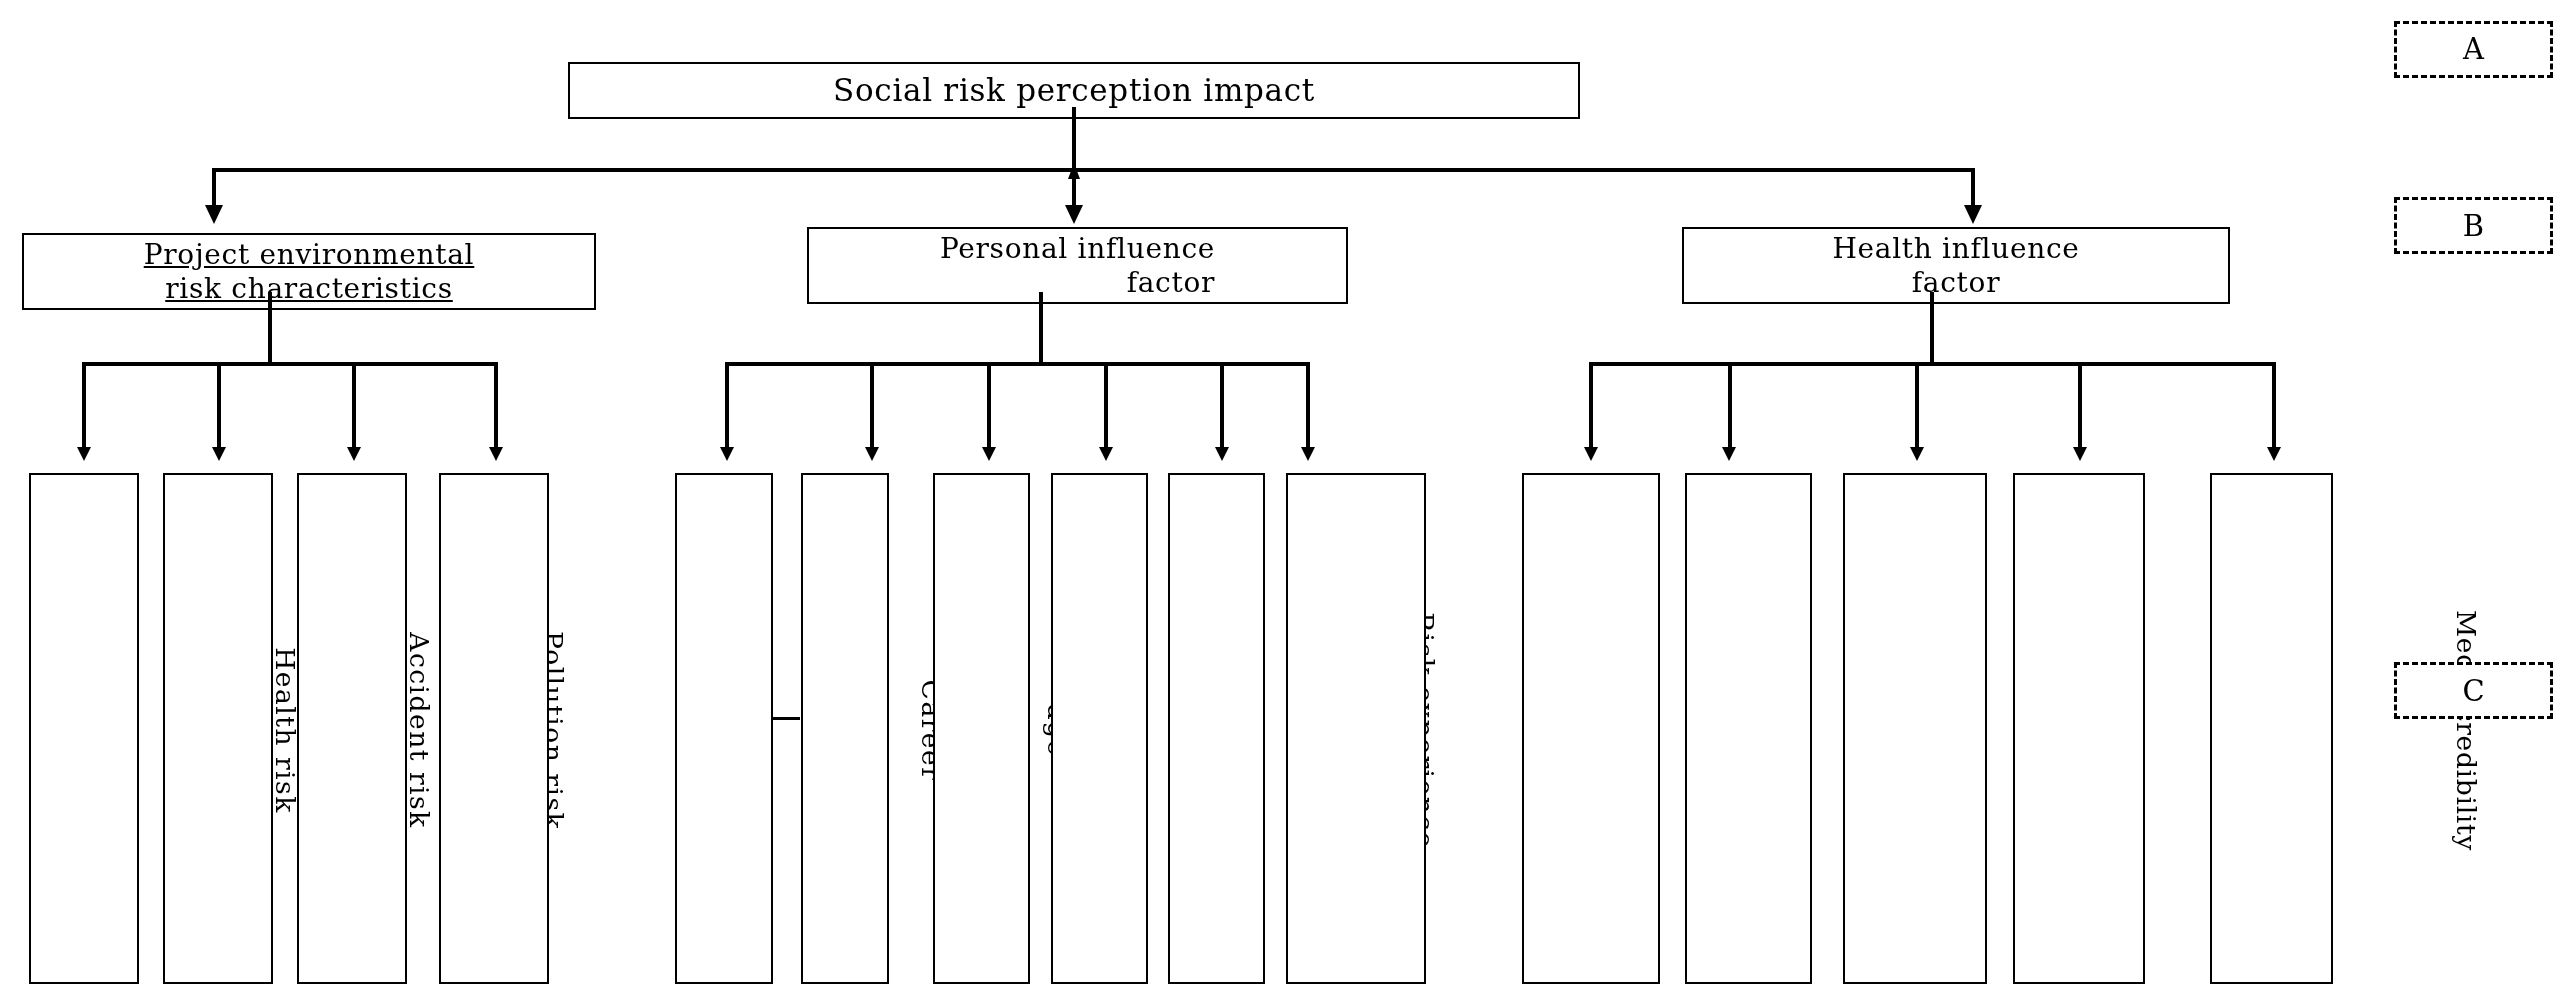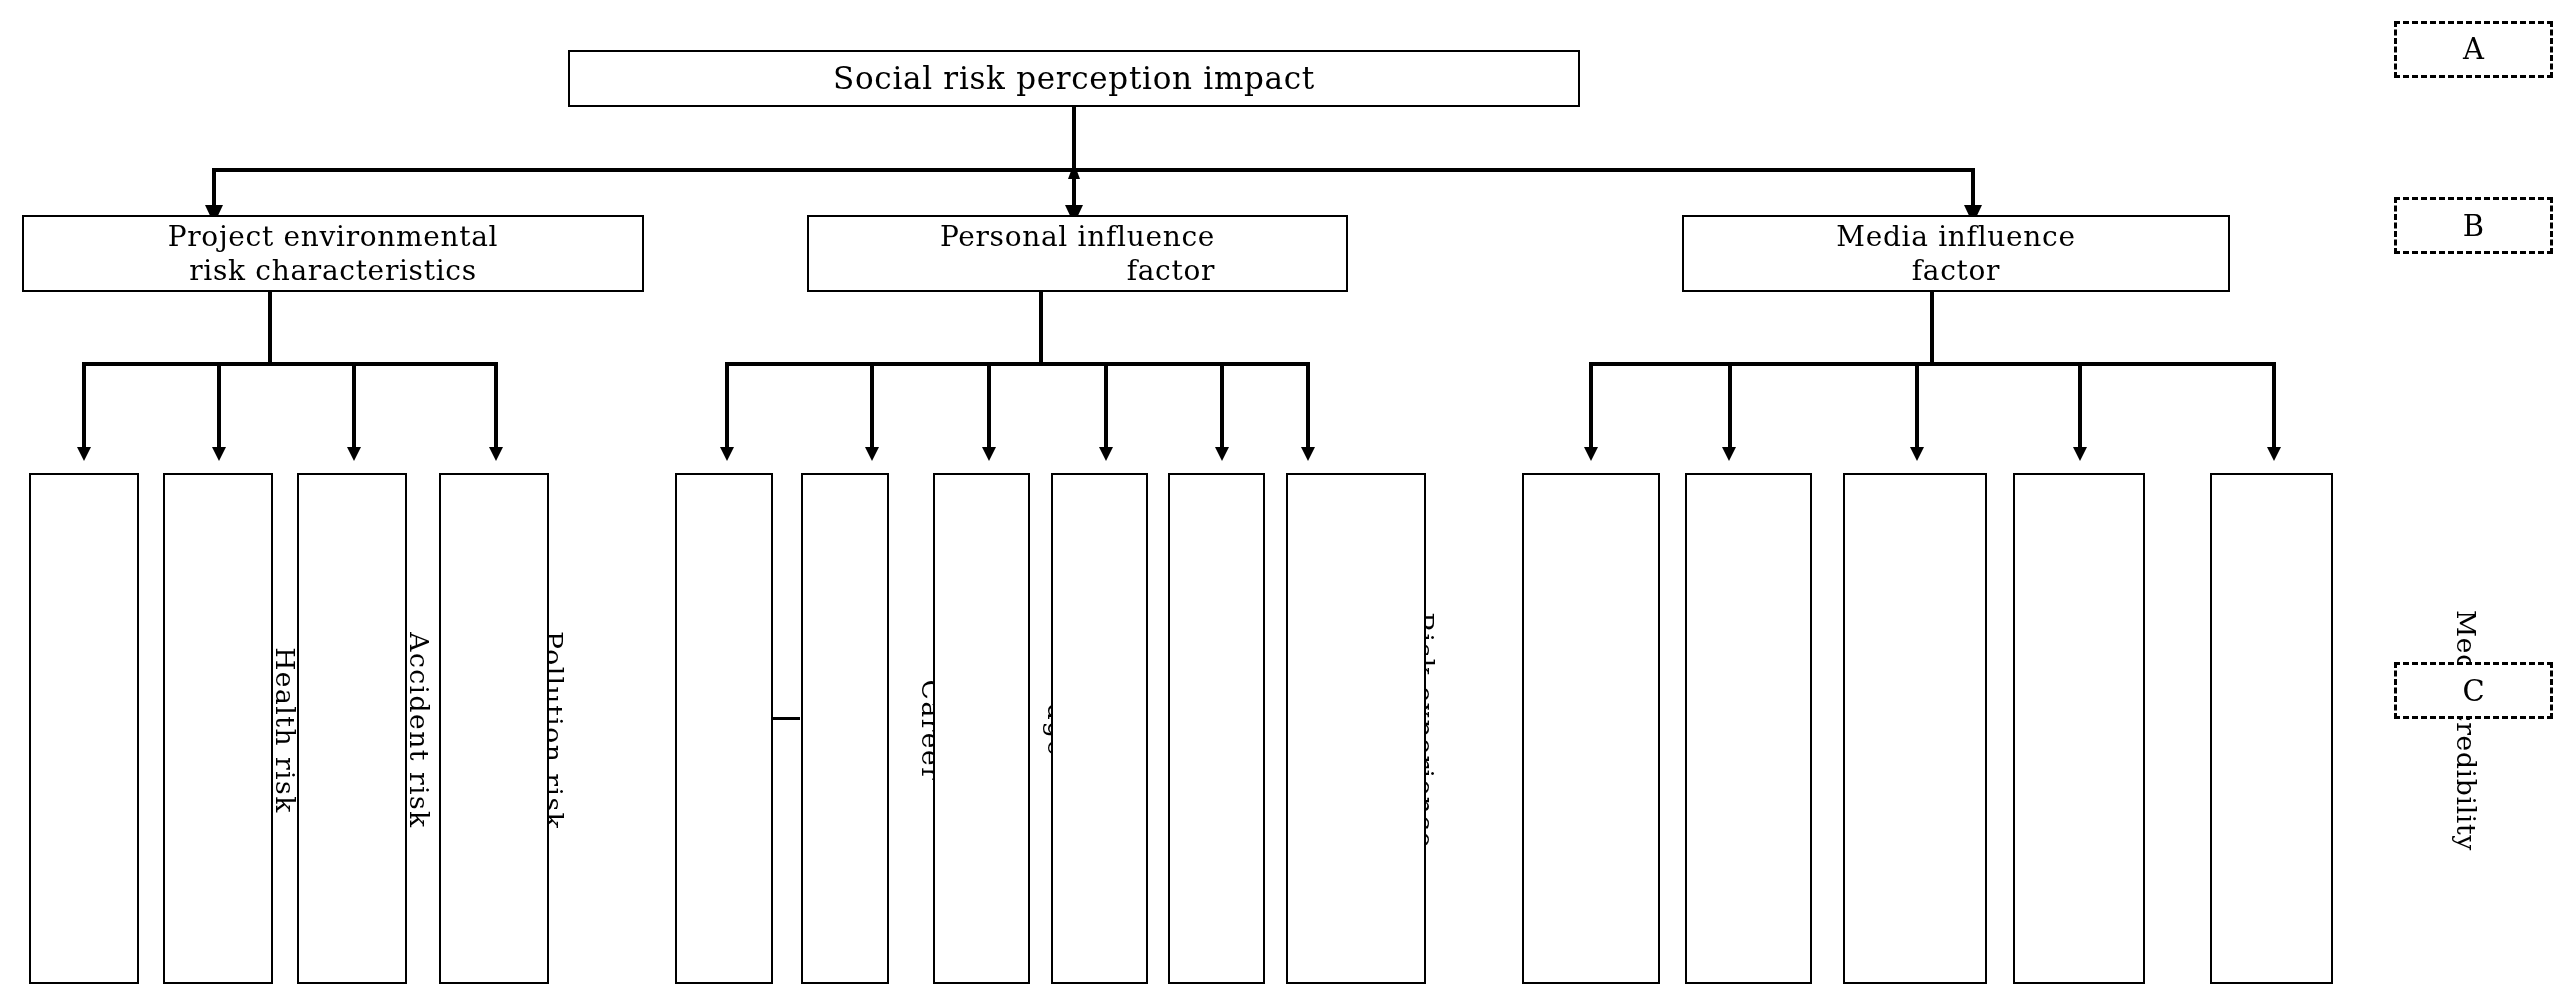--- a/index.html
+++ b/index.html
@@ -4,21 +4,21 @@
 <style>
   html,body{margin:0;padding:0;background:#ffffff;}
   body{font-family:"DejaVu Serif", serif;}
   #canvas{position:relative;width:2576px;height:1007px;background:#fff;overflow:hidden;}
 
   
   .box{position:absolute;box-sizing:border-box;border:2.2px solid #000;background:#fff;}
 
   
   .htext{display:flex;align-items:center;justify-content:center;text-align:center;
-         font-family:"DejaVu Serif", serif;color:#000;line-height:1.18;white-space:pre-line;}
+         font-family:"DejaVu Serif", serif;color:#000;line-height:1.18;white-space:pre-line;margin-top:12px;}
 
   
   #root-box{left:568px;top:50px;width:1012px;height:57px;border-width:2.9px;}
   #root-box .htext-inner{font-size:31px;letter-spacing:0.7px;}
 
   
   .lvl-b{height:77px;}
   .lvl-b .htext-inner{font-size:28px;letter-spacing:0.7px;}
 
   
@@ -59,30 +59,30 @@
   <div class="uparrow" style="left:1068px;top:163px;"></div>
 
   <div class="hline" style="left:212px;top:168px;width:1763px;"></div>
   <div class="vline" style="left:212px;top:168px;height:43px;"></div>
   <div class="vline" style="left:1072px;top:168px;height:43px;"></div>
   <div class="vline" style="left:1971px;top:168px;height:43px;"></div>
   <div class="arrow" style="left:205px;top:205px;"></div>
   <div class="arrow" style="left:1065px;top:205px;"></div>
   <div class="arrow" style="left:1964px;top:205px;"></div>
 
-  <div class="box htext lvl-b" style="left:22px;top:215px;width:622px;">
+  <div class="box htext lvl-b" style="left:22px;top:221px;width:574px;text-decoration:underline;">
     <span class="htext-inner">Project environmental
 risk characteristics</span>
   </div>
   <div class="box htext lvl-b" style="left:807px;top:215px;width:541px;text-align:right;">
     <span class="htext-inner">Personal influence
 factor</span>
   </div>
   <div class="box htext lvl-b" style="left:1682px;top:215px;width:548px;">
-    <span class="htext-inner">Media influence
+    <span class="htext-inner">Health influence
 factor</span>
   </div>
 
   <div class="vline" style="left:268px;top:292px;height:72px;"></div>
   <div class="hline" style="left:82px;top:362px;width:415px;"></div>
   <div class="vline" style="left:82px;top:362px;height:88px;"></div>
   <div class="vline" style="left:217px;top:362px;height:88px;"></div>
   <div class="vline" style="left:352px;top:362px;height:88px;"></div>
   <div class="vline" style="left:494px;top:362px;height:88px;"></div>
   <div class="arrow small" style="left:77px;top:447px;"></div>

